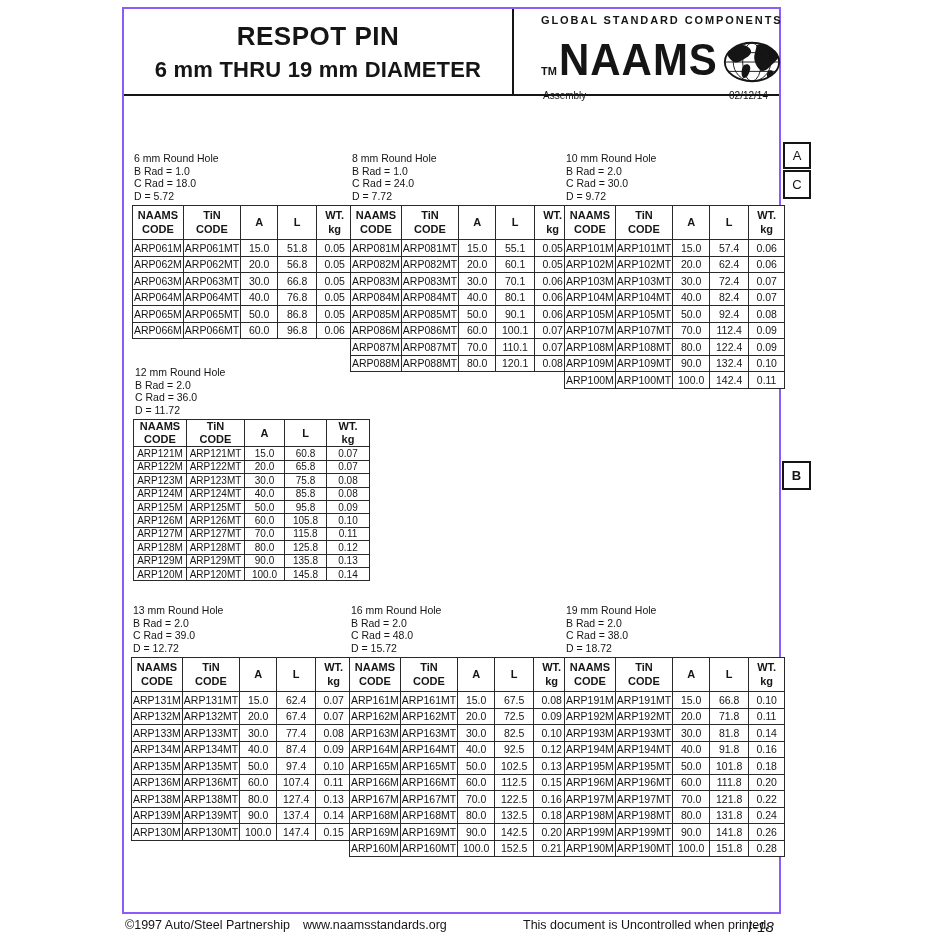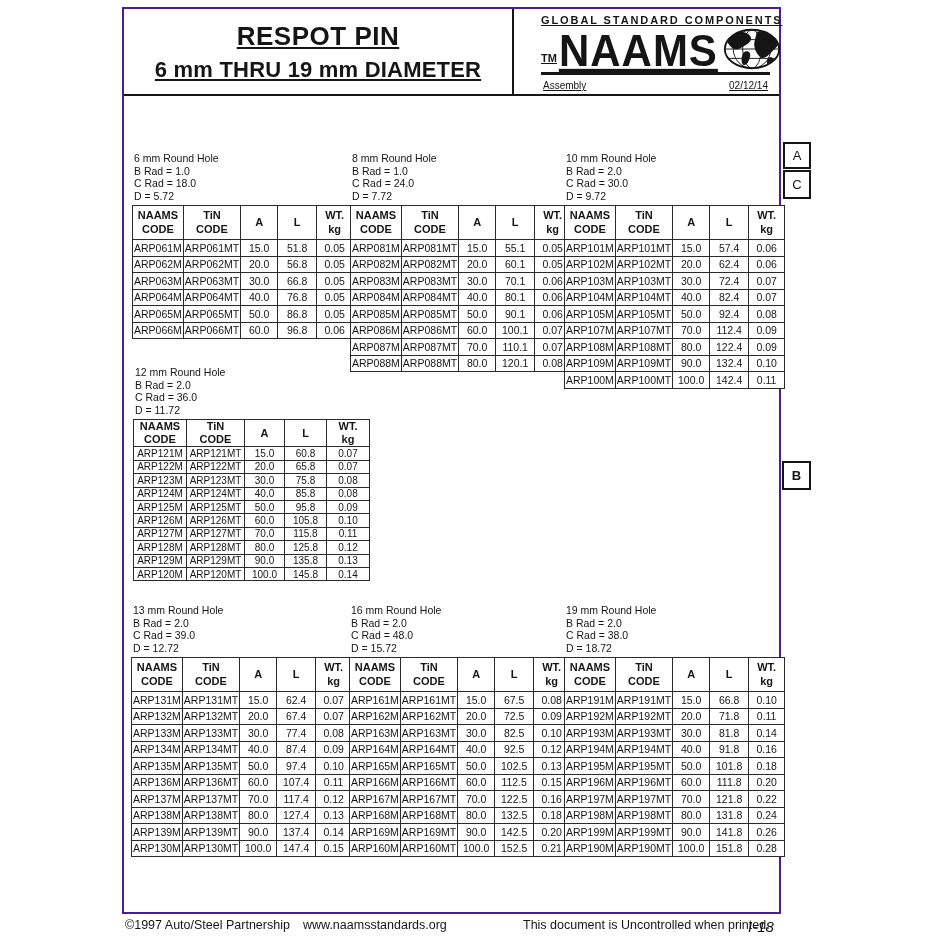--- a/index.html
+++ b/index.html
@@ -11,44 +11,43 @@
     font-family: "Liberation Sans", "DejaVu Sans", sans-serif;
     position: relative;
     overflow: hidden;
   }
   .page { position: relative; width: 940px; height: 940px; }
 
   
   .frame {
     position: absolute; left: 122px; top: 7px;
     width: 659px; height: 907px;
-    border: 2px solid #4c1d95;
+    border: 2px solid #8b5cf6;
     background: #fff;
-    text-decoration: underline;
   }
 
   
   .header { display: flex; height: 87px; border-bottom: 2px solid #151515; }
   .title-cell {
     flex: 1;
     display: flex; flex-direction: column; justify-content: center; align-items: center;
     gap: 5px;
   }
   .title1 { font-size: 26px; font-weight: bold; letter-spacing: 0.5px; }
   .title2 { font-size: 22px; font-weight: bold; letter-spacing: 0.2px; }
   .brand-cell {
     width: 267px; border-left: 2px solid #151515;
     padding: 3px 9px 0 27px;
     display: flex; flex-direction: column;
   }
   .tagline {
     font-size: 11px; font-weight: bold; letter-spacing: 1.9px;
     white-space: nowrap; margin-top: 2px;
   }
-  .logo-row { display: flex; align-items: flex-end; margin-top: 1px; }
+  .logo-row { display: flex; align-items: flex-start; margin-top: 14px; }
   .tm { font-size: 11px; font-weight: bold; align-self: flex-end; margin: 0 2px 7px 0; }
   .naams {
     font-size: 42px; font-weight: bold; letter-spacing: 1px; line-height: 0.95;
     transform: scaleY(1.05);
   }
   .globe { margin-left: 4px; display: inline-flex; }
   .logo-underline { height: 3px; background: #151515; margin-top: 1px; }
   .brand-bottom {
     display: flex; justify-content: space-between;
     font-size: 10px; padding: 5px 2px 0 2px;
@@ -546,27 +545,20 @@
             <td>0.10</td>
           </tr>
           <tr>
             <td>ARP136M</td>
             <td>ARP136MT</td>
             <td>60.0</td>
             <td>107.4</td>
             <td>0.11</td>
           </tr>
           <tr>
-            <td>ARP137M</td>
-            <td>ARP137MT</td>
-            <td>70.0</td>
-            <td>117.4</td>
-            <td>0.12</td>
-          </tr>
-          <tr>
             <td>ARP138M</td>
             <td>ARP138MT</td>
             <td>80.0</td>
             <td>127.4</td>
             <td>0.13</td>
           </tr>
           <tr>
             <td>ARP139M</td>
             <td>ARP139MT</td>
             <td>90.0</td>

